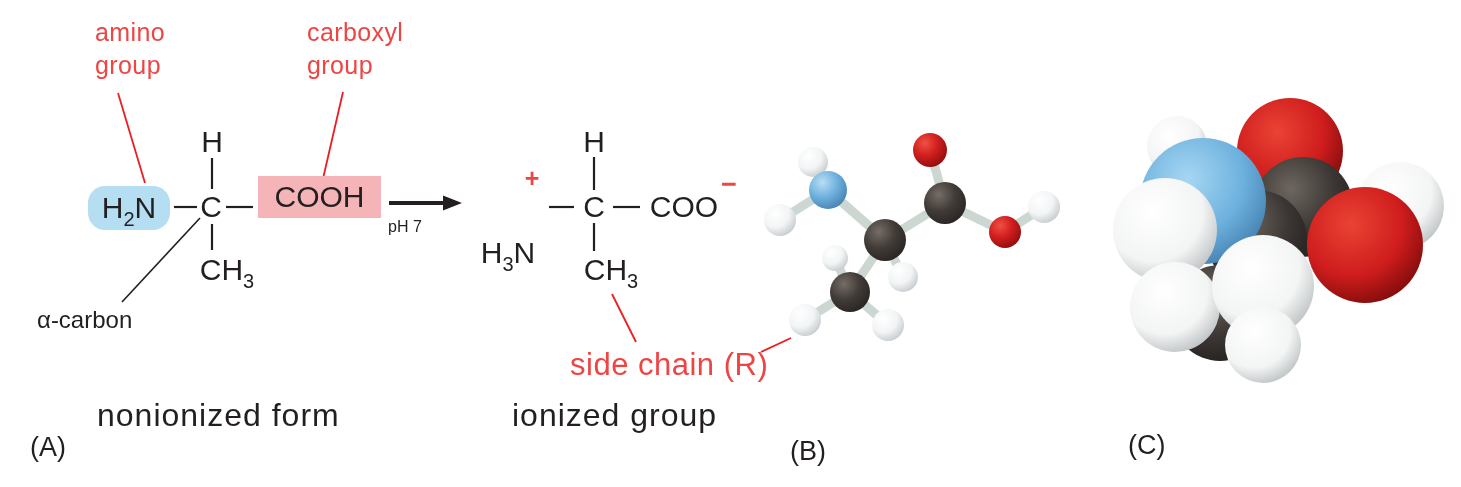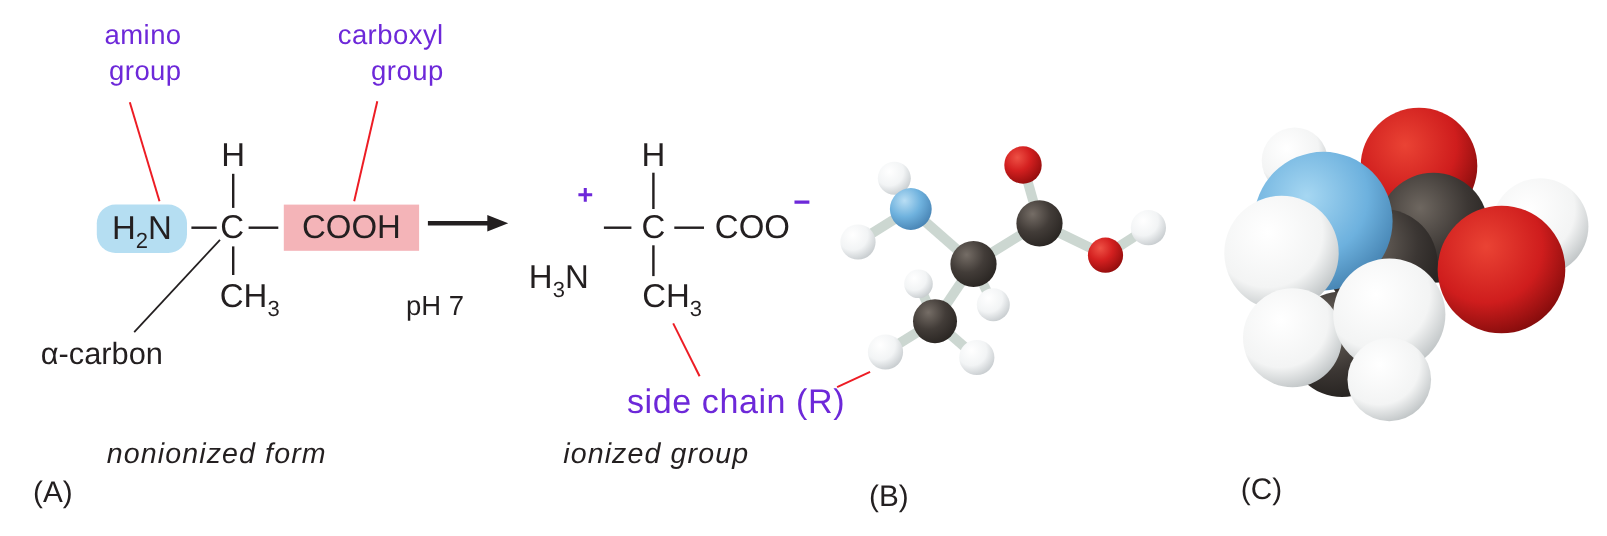--- a/index.html
+++ b/index.html
@@ -7,24 +7,24 @@
     position:relative;
     width:1461px;height:487px;
     background:#ffffff;
     font-family:"Liberation Sans", sans-serif;
     color:#231f20;
     overflow:hidden;
   }
   .overlay{position:absolute;left:0;top:0;z-index:1;}
   .txt{position:absolute;z-index:2;white-space:nowrap;}
   .ctr{transform:translate(-50%,-50%);}
-  .red{color:#6d28d9;text-align:right;}
+  .red{color:#ef4444;}
   .formula{font-size:30px;line-height:1;}
   .subsc{font-size:20px;position:relative;top:8px;display:inline-block;}
-  .caption{font-size:26px;letter-spacing:1px;font-style:italic;}
+  .caption{font-size:32px;letter-spacing:1px;}
   .grouplabel{font-size:25px;line-height:33px;letter-spacing:0.4px;}
   .panel-letter{font-size:27px;}
   .hlbox{
     position:absolute;z-index:2;
     display:flex;align-items:center;justify-content:center;
   }
   .charge{font-size:25px;font-weight:bold;}
   .minuschg{font-size:27px;font-weight:bold;}
 </style>
 </head>
@@ -151,27 +151,27 @@
     <div>carboxyl</div>
     <div>group</div>
   </div>
 
   <div class="hlbox" style="left:88px;top:186px;width:82px;height:44px;background:#b5def2;border-radius:17px;">
     <span class="formula"><span>H</span><span class="subsc">2</span><span>N</span></span>
   </div>
   <div class="txt ctr formula" style="left:212px;top:142px;">H</div>
   <div class="txt ctr formula" style="left:211px;top:207px;">C</div>
   <div class="txt ctr formula" style="left:227px;top:270px;"><span>CH</span><span class="subsc">3</span></div>
-  <div class="hlbox" style="left:258px;top:186px;width:123px;height:42px;background:#f4b4b8;">
+  <div class="hlbox" style="left:258px;top:176px;width:123px;height:42px;background:#f4b4b8;">
     <span class="formula">COOH</span>
   </div>
 
-  <div class="txt" style="left:369px;top:218px;font-size:25px;margin-top:46px;">pH 7</div>
+  <div class="txt" style="left:388px;top:218px;font-size:16px;">pH 7</div>
 
-  <div class="txt" style="left:37px;top:306px;font-size:28px;">α-carbon</div>
+  <div class="txt" style="left:37px;top:306px;font-size:24px;">α-carbon</div>
 
   <div class="txt ctr formula" style="left:508px;top:207px;margin-top:46px;"><span>H</span><span class="subsc">3</span><span>N</span></div>
   <div class="txt ctr red charge" style="left:532px;top:178px;">+</div>
   <div class="txt ctr formula" style="left:594px;top:142px;">H</div>
   <div class="txt ctr formula" style="left:594px;top:207px;">C</div>
   <div class="txt ctr formula" style="left:611px;top:270px;"><span>CH</span><span class="subsc">3</span></div>
   <div class="txt ctr formula" style="left:684px;top:207px;text-align:right;">COO</div>
   <div class="txt ctr red minuschg" style="left:729px;top:184px;">−</div>
 
   <div class="txt red" style="left:570px;top:347px;font-size:31px;letter-spacing:0.5px;">side chain (R)</div>

